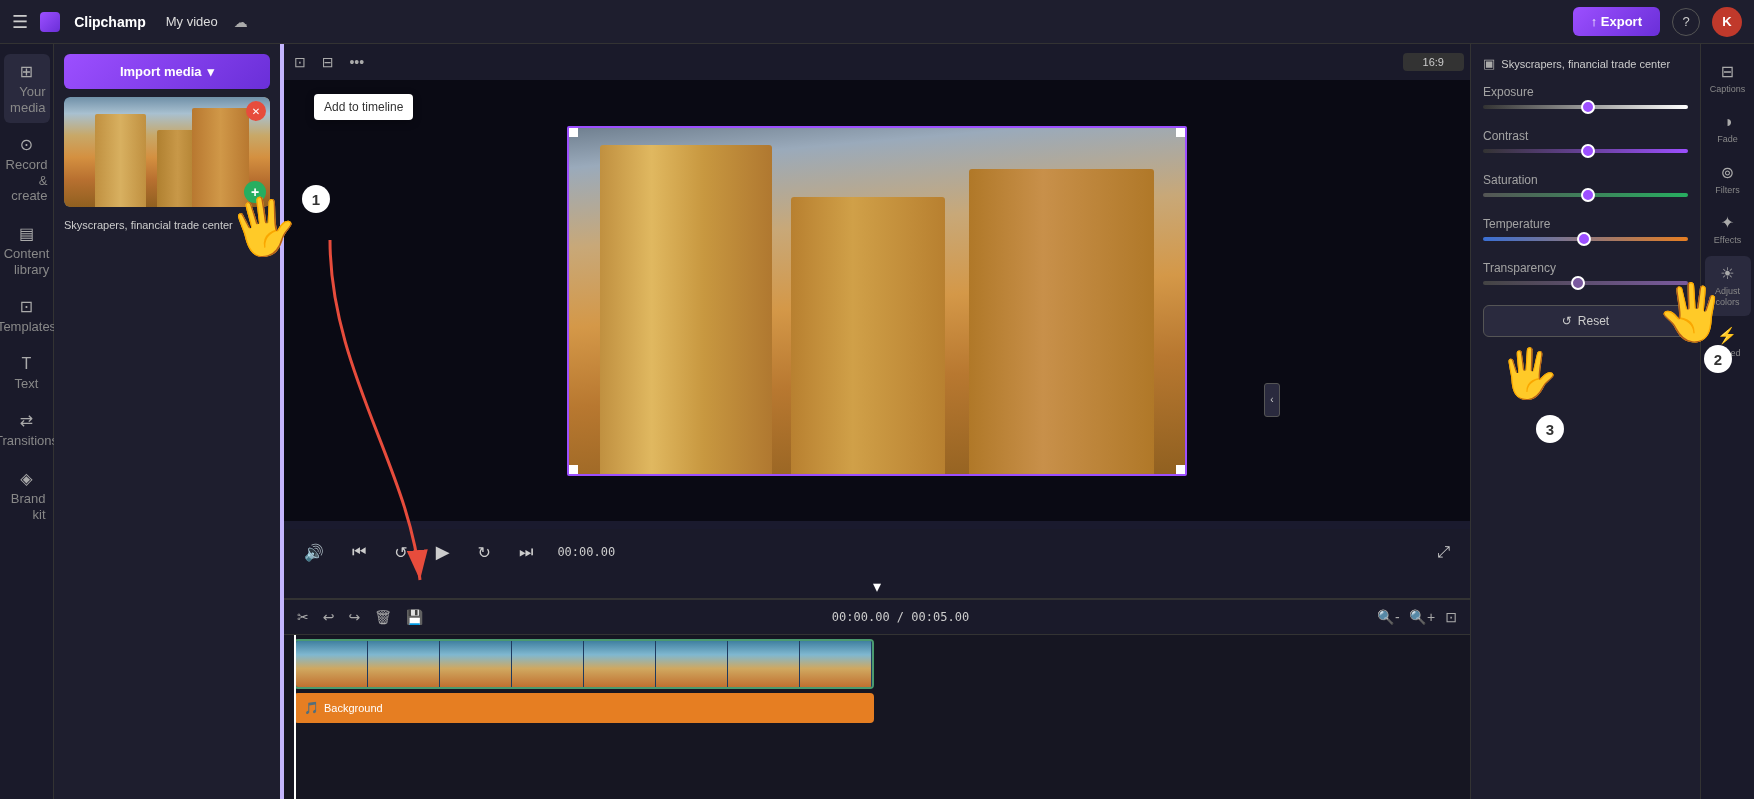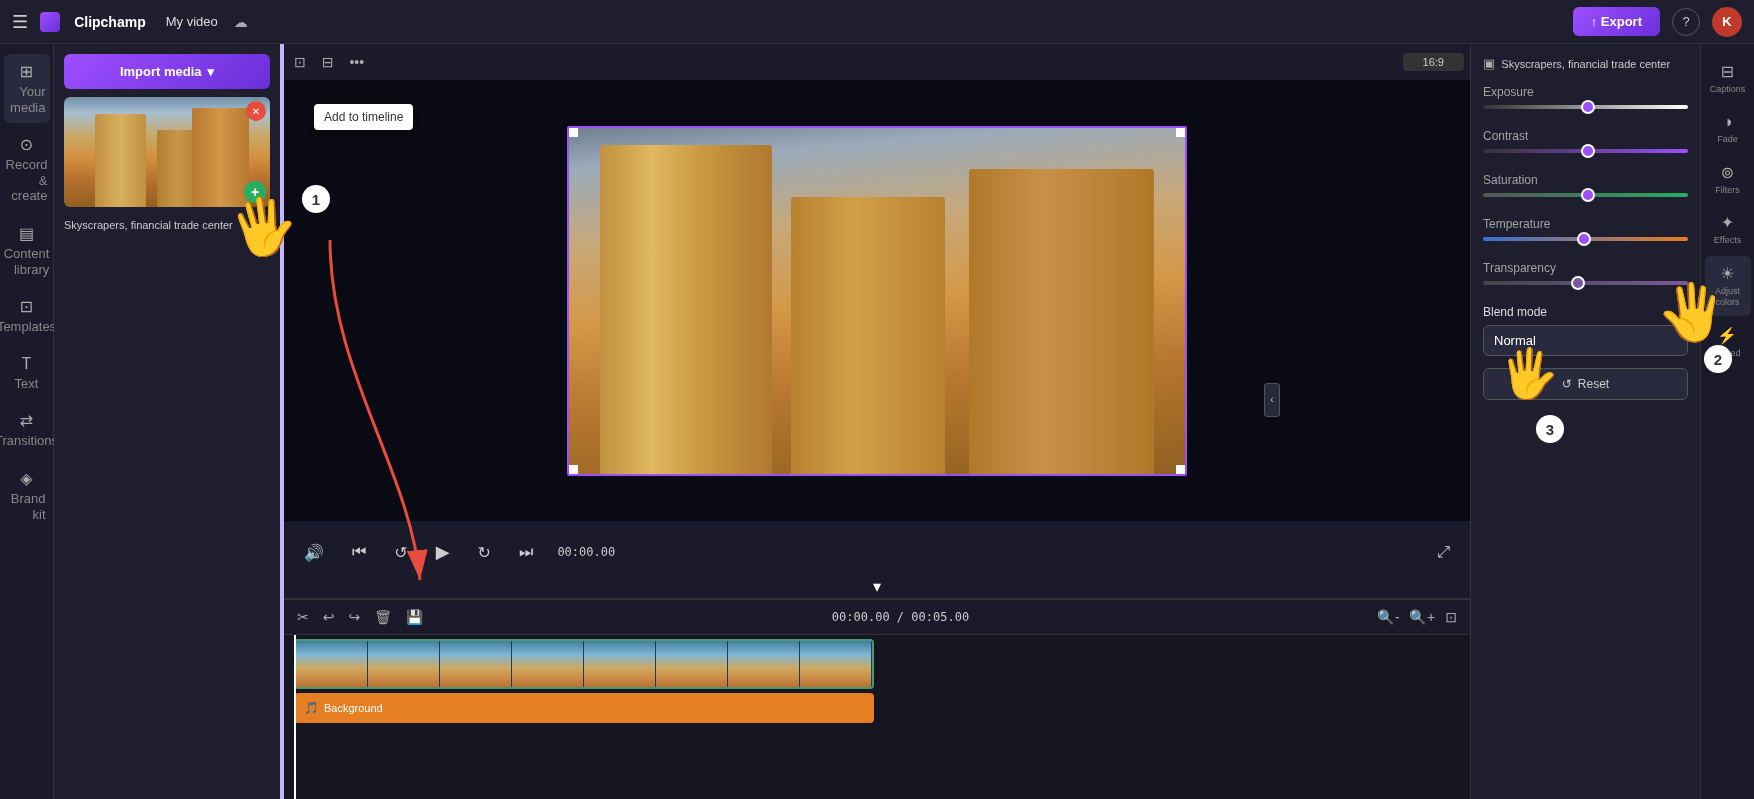--- a/index.html
+++ b/index.html
@@ -29,21 +29,21 @@
     .sidebar-label { font-size: 13px; color: #888; text-align: right; line-height: 1.2; }
 
     
     .media-panel { width: 230px; background: #1e1e2e; border-right: 4px solid #c4b5fd; display: flex; flex-direction: column; padding: 10px; gap: 8px; }
     .import-btn { background: linear-gradient(135deg, #9c4fff, #6a2fd8); color: #fff; border: none; border-radius: 6px; padding: 10px; font-size: 13px; font-weight: 600; cursor: pointer; display: flex; align-items: center; justify-content: center; gap: 6px; width: 100%; }
     .media-thumb-container { position: relative; border-radius: 6px; overflow: hidden; cursor: pointer; }
     .media-thumb { width: 100%; height: 110px; background: linear-gradient(135deg, #1a4a6e 0%, #2a6a9e 30%, #c8a060 60%, #d4885a 100%); border-radius: 6px; display: flex; align-items: center; justify-content: center; overflow: hidden; }
     .media-delete-btn { position: absolute; top: 4px; right: 4px; width: 20px; height: 20px; background: #e74c3c; border-radius: 50%; display: flex; align-items: center; justify-content: center; font-size: 10px; color: #fff; cursor: pointer; }
     .media-add-btn { position: absolute; bottom: 4px; right: 4px; width: 22px; height: 22px; background: #27ae60; border-radius: 50%; display: flex; align-items: center; justify-content: center; font-size: 14px; color: #fff; cursor: pointer; font-weight: bold; }
     .media-filename { font-size: 11px; color: #ccc; margin-top: 4px; }
-    .add-to-timeline-tooltip { background: #fff; color: #333; font-size: 12px; padding: 6px 10px; border-radius: 4px; position: absolute; top: 60px; left: 260px; white-space: nowrap; box-shadow: 0 2px 8px rgba(0,0,0,0.3); z-index: 100; }
+    .add-to-timeline-tooltip { background: #fff; color: #333; font-size: 12px; padding: 6px 10px; border-radius: 4px; position: absolute; top: 50px; left: 260px; white-space: nowrap; box-shadow: 0 2px 8px rgba(0,0,0,0.3); z-index: 100; }
     .canvas-toolbar { display: flex; align-items: center; justify-content: center; padding: 6px; gap: 8px; background: #1a1a2a; }
     .canvas-toolbar-btn { background: transparent; border: none; color: #aaa; font-size: 14px; cursor: pointer; padding: 4px; border-radius: 4px; }
     .canvas-ratio-badge { background: #333; color: #ccc; font-size: 11px; padding: 3px 20px; border-radius: 4px; }
     .canvas-ratio-spacer { flex: 1; }
     .video-preview { flex: 1; display: flex; align-items: center; justify-content: center; background: #0a0a14; position: relative; }
     .video-frame { width: 620px; height: 350px; background: linear-gradient(to bottom, #6090b0 0%, #9ab8cc 15%, #c8a060 40%, #d4884a 65%, #c07830 85%, #a06020 100%); border: 2px solid #9c4fff; border-radius: 2px; position: relative; overflow: hidden; }
     .video-frame-buildings {
       width: 100%; height: 100%;
       background: 
         linear-gradient(175deg, #708090 0%, #9aaabb 10%, #c8a878 30%, #d49848 50%, #b87830 70%, #906020 100%);
@@ -310,29 +310,20 @@
         </div>
       </div>
 
       <div class="adjust-section">
         <div class="adjust-label">Transparency</div>
         <div class="slider-track transparency">
           <div class="slider-thumb" style="left:43%; background:#7a5a9e;"></div>
         </div>
       </div>
 
-      <div class="blend-mode-section">
-        <div class="blend-mode-label">Blend mode</div>
-        <select>
-          <option>Normal</option>
-          <option>Multiply</option>
-          <option>Screen</option>
-          <option>Overlay</option>
-        </select>
-      </div>
 
       <button class="reset-btn">
         <span>↺</span>
         <span>Reset</span>
       </button>
     </div>
 
     <div class="far-right-tools">
       <div class="tool-item">
         <span class="tool-icon">⊟</span>

